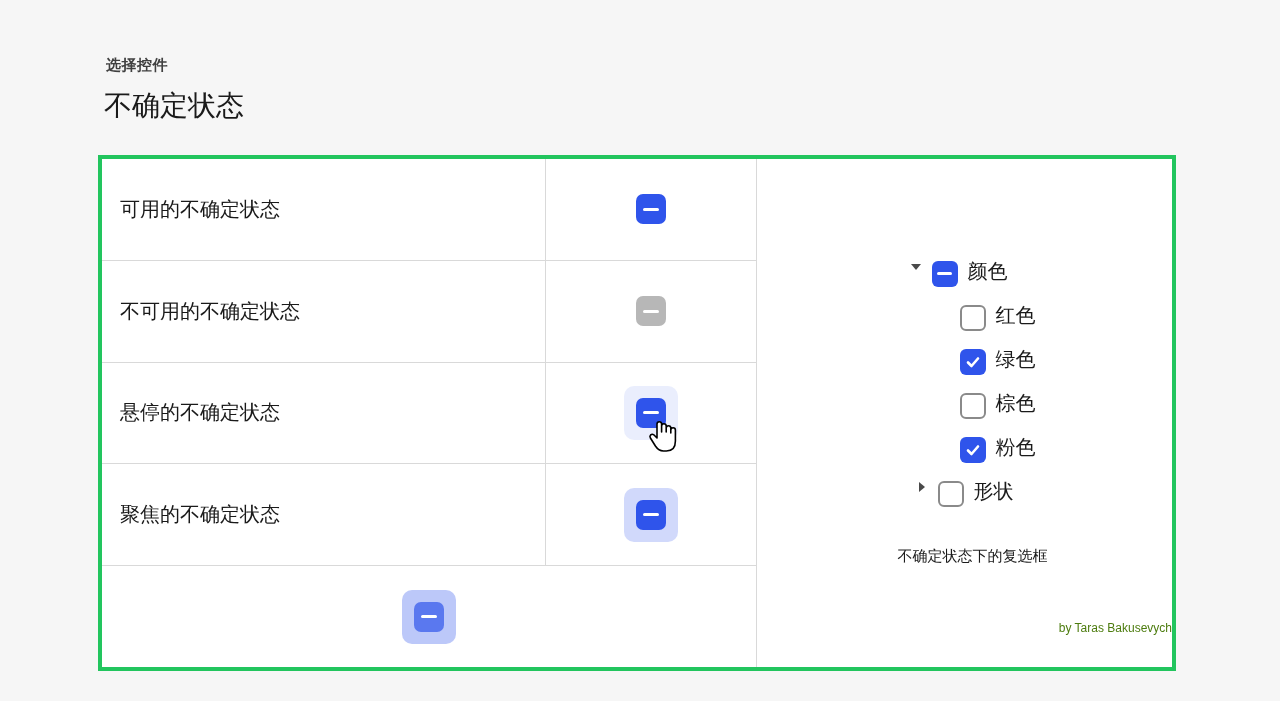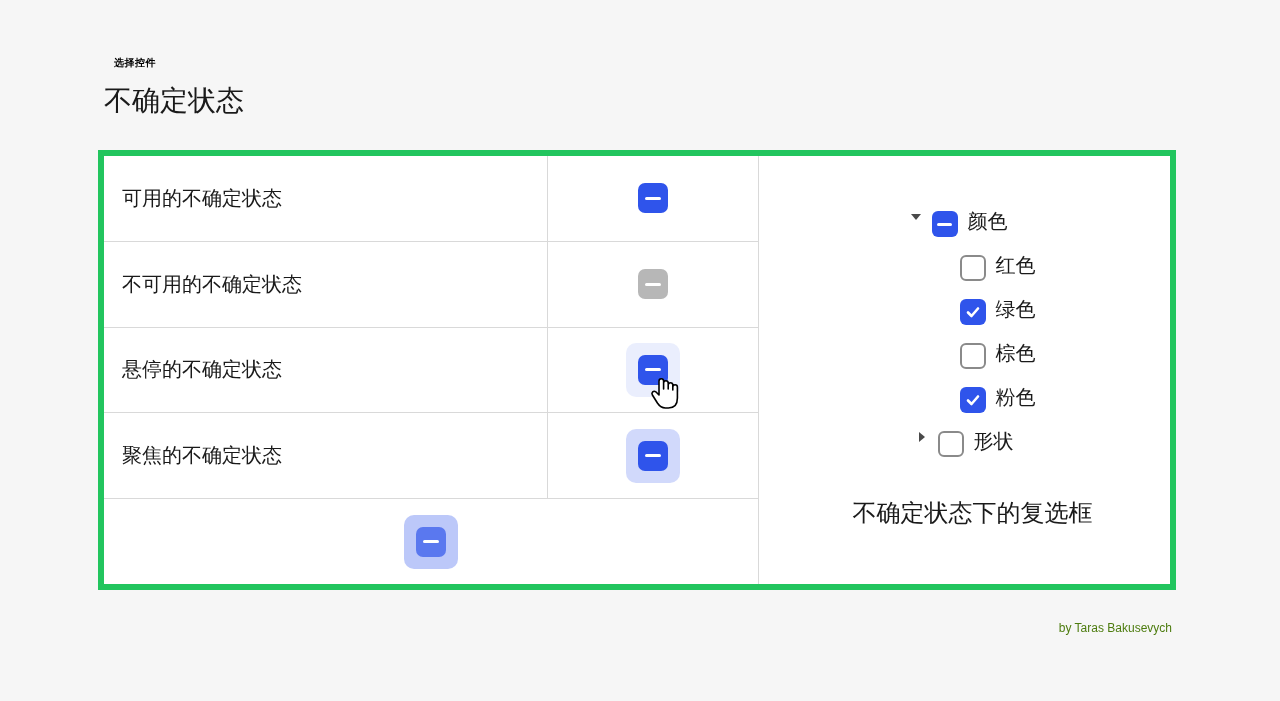--- a/index.html
+++ b/index.html
@@ -7,39 +7,39 @@
   body {
     background: #f6f6f6;
     font-family: -apple-system, "Helvetica Neue", Arial, "PingFang SC", "Microsoft YaHei", sans-serif;
     color: #1a1a1a;
     position: relative;
   }
   .page {
     padding: 56px 98px 0 98px;
   }
   .eyebrow {
-    font-size: 10px;
+    font-size: 15px;
     font-weight: 600;
     letter-spacing: 0.5px;
-    color: #000000;
-    margin-left: 16px;
+    color: #404040;
+    margin-left: 8px;
     margin-bottom: 12px;
   }
   .title {
     font-size: 28px;
     font-weight: 400;
     margin-left: 6px;
     margin-bottom: 30px;
   }
   .panel {
     display: flex;
-    border: 6px solid #22c55e;
+    border: 4px solid #22c55e;
     background: #fff;
     width: 1078px;
-    height: 440px;
+    height: 516px;
     gap: 16px;
   }
   .states-col {
     width: 655px;
     display: flex;
     flex-direction: column;
   }
   .state-row {
     flex: 1;
     display: flex;
@@ -84,21 +84,21 @@
   .tree-indent-1 { padding-left: 0; }
   .tree-indent-2 { padding-left: 50px; }
   .disclosure {
     width: 12px;
     height: 12px;
     display: inline-flex;
     align-items: center;
     justify-content: center;
   }
   .example-caption {
-    font-size: 24px;
+    font-size: 15px;
   }
   .credit {
     position: absolute;
     right: 108px;
     bottom: 66px;
     font-size: 12px;
     color: #4d7c0f;
   }
 
   

